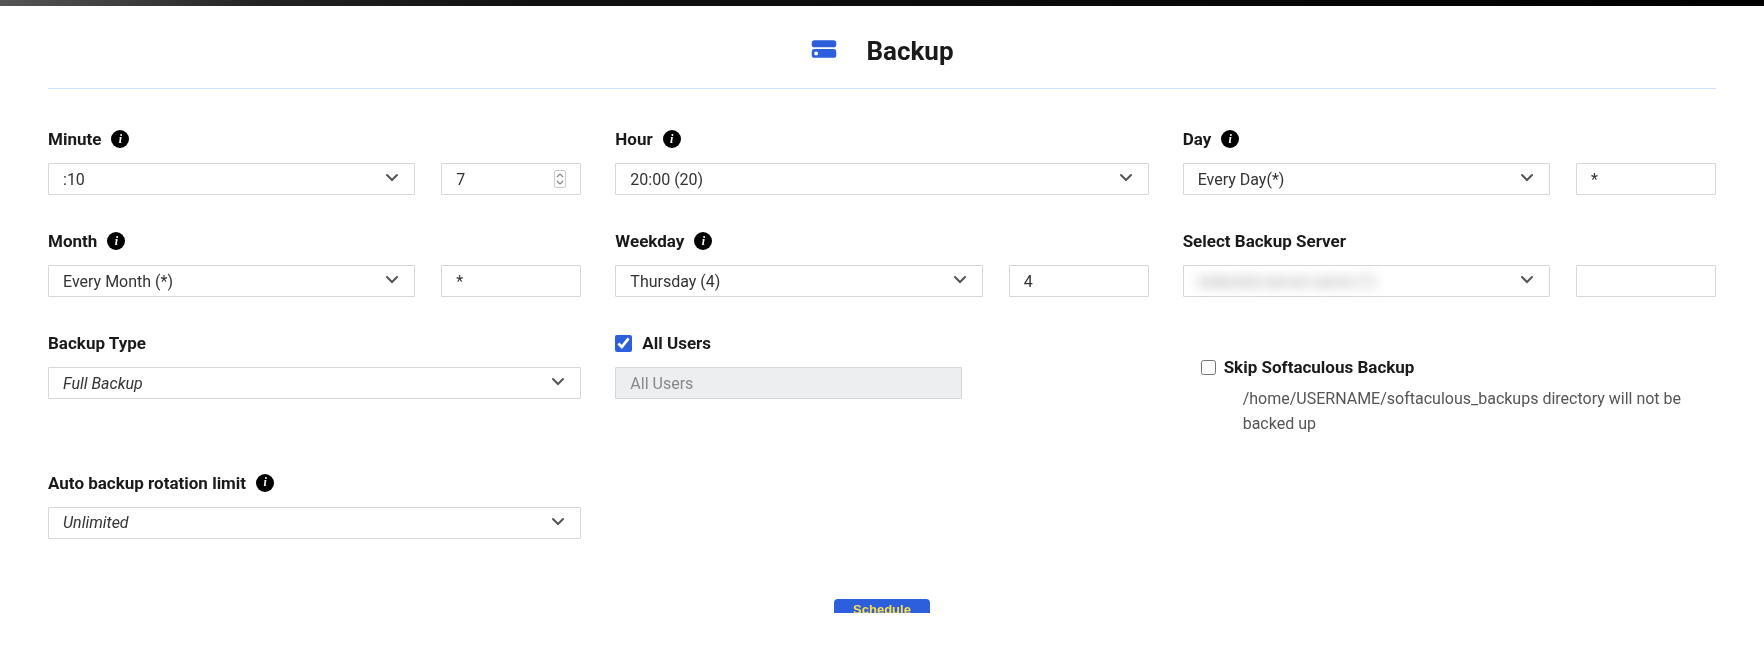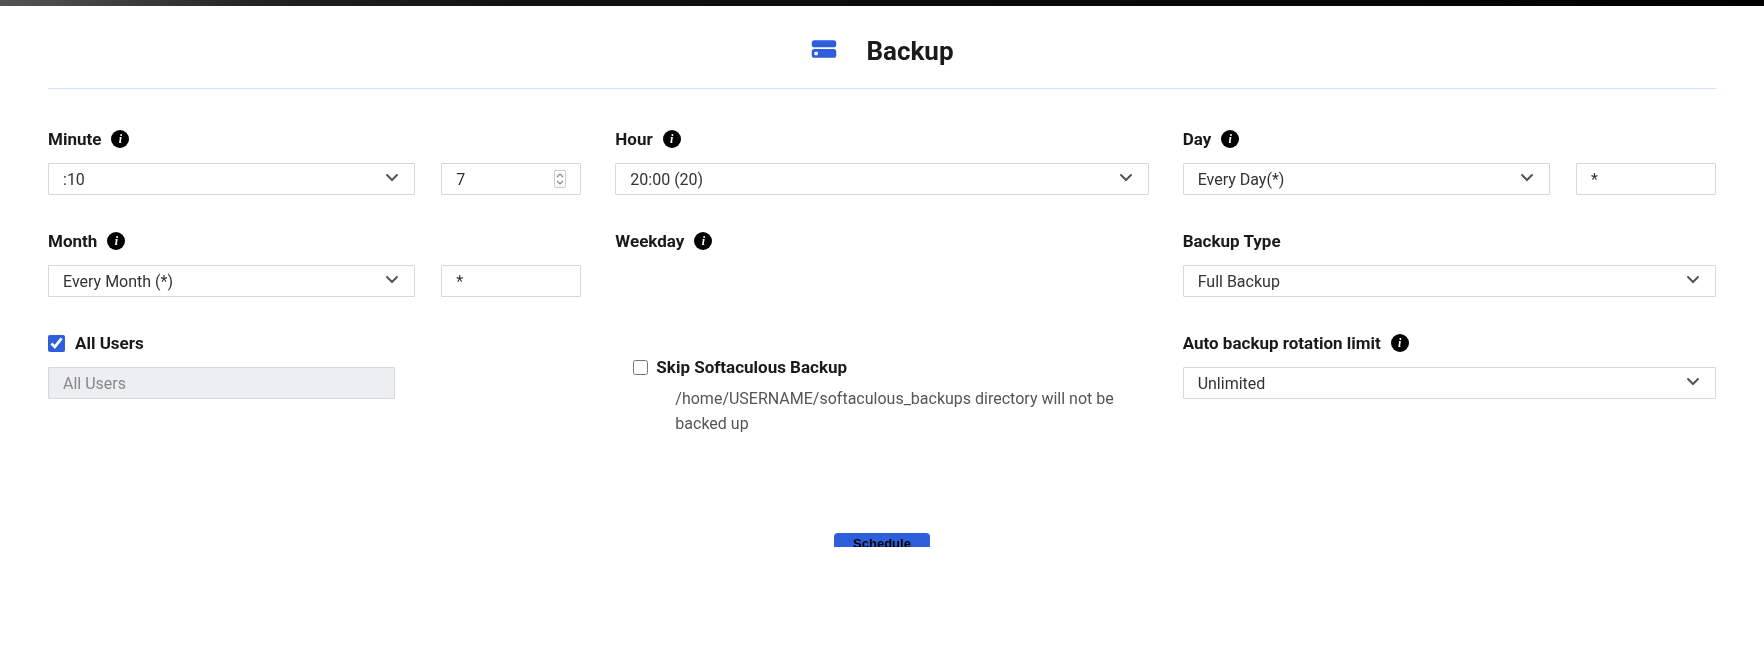--- a/index.html
+++ b/index.html
@@ -90,21 +90,21 @@
       justify-content: space-between;
     }
     .stepper-icon {
       color: #999;
       font-size: 14px;
       border: 1px solid #ccc;
       border-radius: 2px;
       width: 12px; height: 18px;
       display: flex; align-items: center; justify-content: center;
     }
-    .field-full .select { flex: 1; }
+    .field-full .select { flex: 1; font-style: italic; }
     .field-full .input-pair .select { width: 100%; }
     .input-disabled {
       background: #eceef0;
       color: #888;
       cursor: not-allowed;
     }
     .checkbox-row {
       display: flex;
       align-items: center;
       gap: 10px;
@@ -140,21 +140,21 @@
       color: #555;
       font-size: 16px;
       line-height: 1.55;
       margin-left: 42px;
     }
     .submit-area {
       display: flex; justify-content: center; margin-top: 60px;
     }
     .submit-btn {
       background: #2d5edb;
-      color: #000000;
+      color: #fde047;
       height: 14px;
       width: 96px;
       border-radius: 4px 4px 0 0;
       border: none;
       overflow: hidden;
       font-size: 13px;
       padding-top: 3px;
       font-weight: 600;
     }
     .chevron svg { width: 16px; height: 16px; }
@@ -261,22 +261,53 @@
           <span>*</span>
         </div>
       </div>
     </div>
 
     <div class="field-group">
       <div class="label-row">
         <span>Weekday</span>
         <span class="info-icon">i</span>
       </div>
-    </div>
-
+      <div class="input-pair">
+        <div class="select">
+          <span>Thursday (4)</span>
+          <span class="chevron">
+            <svg viewBox="0 0 16 16">
+                <path d="M3 6l5 5 5-5" stroke="#555" stroke-width="2" fill="none" stroke-linecap="round"></path>
+              </svg>
+          </span>
+        </div>
+        <div class="text-input">
+          <span>4</span>
+        </div>
+      </div>
+    </div>
+
+    <div class="field-group">
+      <div class="label-row">
+        <span>Select Backup Server</span>
+      </div>
+      <div class="input-pair">
+        <div class="select">
+          <span class="blurred">redacted.server.name (1)</span>
+          <span class="chevron">
+            <svg viewBox="0 0 16 16">
+                <path d="M3 6l5 5 5-5" stroke="#555" stroke-width="2" fill="none" stroke-linecap="round"></path>
+              </svg>
+          </span>
+        </div>
+        <div class="text-input">
+          <span></span>
+        </div>
+      </div>
+    </div>
 
     <div class="field-group field-full">
       <div class="label-row">
         <span>Backup Type</span>
       </div>
       <div class="input-pair">
         <div class="select" style="width:100%">
           <span>Full Backup</span>
           <span class="chevron">
             <svg viewBox="0 0 16 16">

